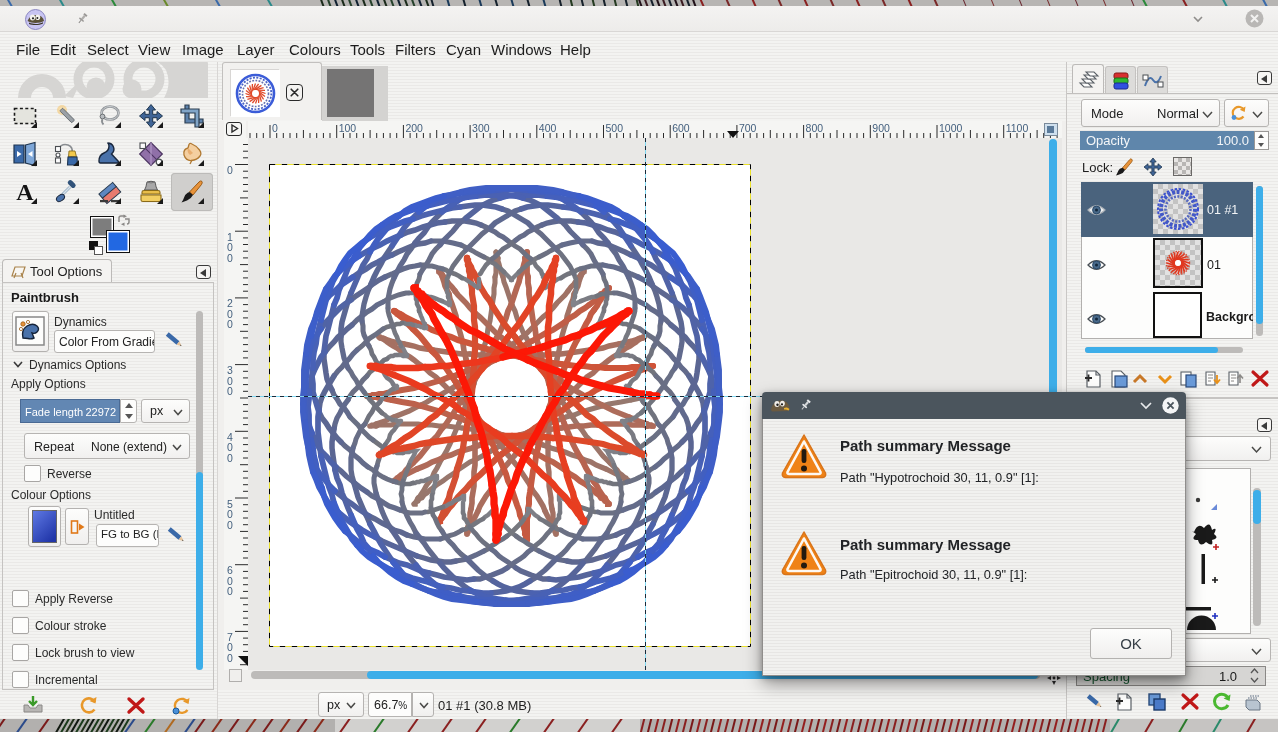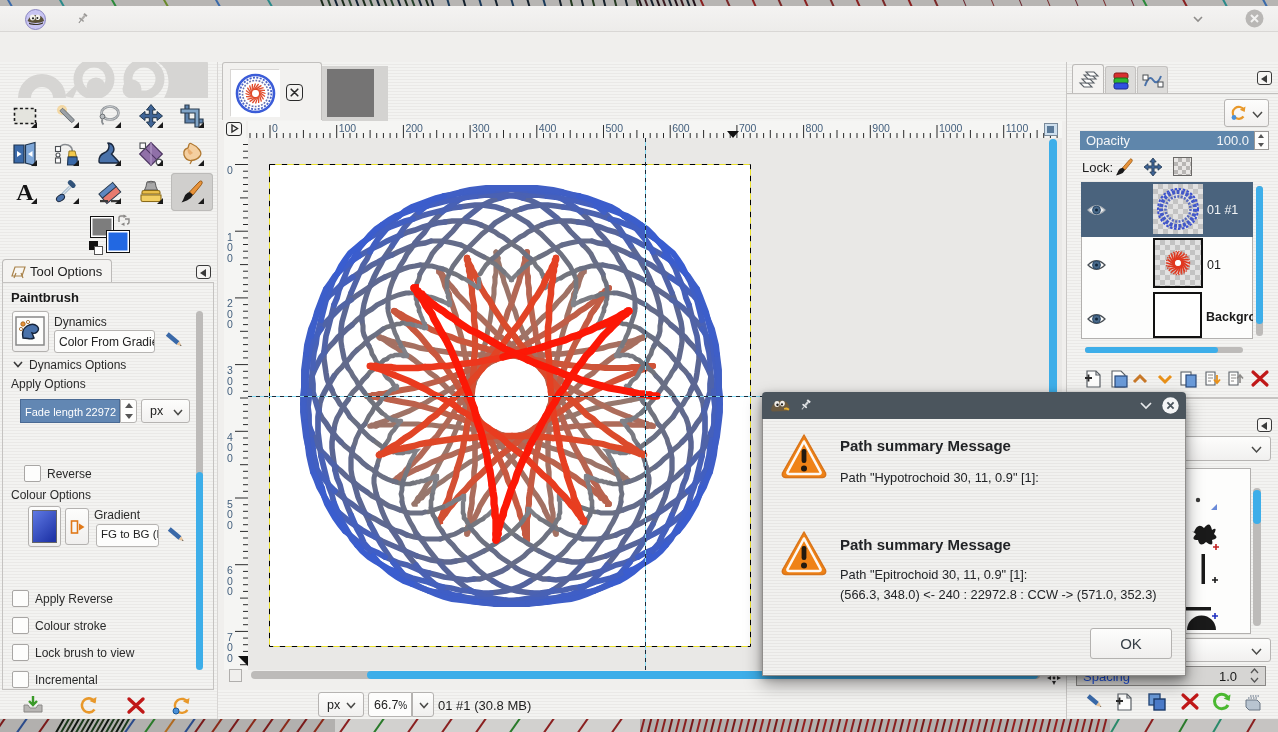--- a/index.html
+++ b/index.html
@@ -230,20 +230,34 @@
         </svg>
       </div>
     <div class="abs" id="tb-close" style="left:1245px;top:3px;width:19px;height:19px">
         <svg width="19" height="19" viewBox="0 0 19 19" style="display:block;">
           <circle cx="9.5" cy="9.5" r="9" fill="#b9b7b5"></circle>
           <path d="M6 6 L13 13 M13 6 L6 13" stroke="#f2f1f0" stroke-width="2"></path>
         </svg>
       </div>
   </div>
 
+  <div class="abs str" style="left:0;top:26px;width:1278px;height:30px;font-size:15px;color:#1c1c1c">
+    <span class="abs" style="left:16px;top:9px">File</span>
+    <span class="abs" style="left:50px;top:9px">Edit</span>
+    <span class="abs" style="left:87px;top:9px">Select</span>
+    <span class="abs" style="left:138px;top:9px">View</span>
+    <span class="abs" style="left:182px;top:9px">Image</span>
+    <span class="abs" style="left:237px;top:9px">Layer</span>
+    <span class="abs" style="left:289px;top:9px">Colours</span>
+    <span class="abs" style="left:350px;top:9px">Tools</span>
+    <span class="abs" style="left:395px;top:9px">Filters</span>
+    <span class="abs" style="left:446px;top:9px">Cyan</span>
+    <span class="abs" style="left:491px;top:9px">Windows</span>
+    <span class="abs" style="left:560px;top:9px">Help</span>
+  </div>
 
   <div class="abs str" id="toolbox" style="left:0;top:56px;width:218px;height:657px;border-right:1px solid #d8d6d4">
     <div class="abs" id="wilber-eyes" style="left:8px;top:0px;width:200px;height:36px">
         <svg width="200" height="36" viewBox="0 0 200 36" style="display:block;">
           <g fill="#d6d5d3">
             <path d="M10 36 A24 24 0 0 1 58 36 L45 36 A11 11 0 0 0 23 36 Z"></path>
             <path d="M56 34 L74 17 L65 36 Z"></path>
             <circle cx="86" cy="17" r="16" fill="none" stroke="#d6d5d3" stroke-width="9"></circle>
             <circle cx="88" cy="25" r="9.5"></circle>
             <circle cx="136" cy="17" r="16" fill="none" stroke="#d6d5d3" stroke-width="9"></circle>
@@ -446,33 +460,42 @@
           <span style="position:absolute;left:4px;bottom:3px;width:0;height:0;border-left:4px solid transparent;border-right:4px solid transparent;border-top:5px solid #555"></span>
         </div>
         <div class="abs combo" style="left:141px;top:140px;width:49px;height:24px">
           <span style="position:absolute;left:8px;top:4px;font-size:12.5px">px</span>
           <span style="position:absolute;right:6px;top:9px">
             <svg width="10" height="7" viewBox="0 0 10 7" style="display:block;">
               <path d="M1 1 L5 5.5 L9 1" stroke="#4a4a48" stroke-width="1.5" fill="none"></path>
             </svg>
           </span>
         </div>
+        <div class="abs combo" style="left:24px;top:174px;width:166px;height:26px">
+          <span style="position:absolute;left:9px;top:5.5px;font-size:12.5px">Repeat</span>
+          <span style="position:absolute;left:66px;top:6px;font-size:12px">None (extend)</span>
+          <span style="position:absolute;right:7px;top:10px">
+            <svg width="10" height="7" viewBox="0 0 10 7" style="display:block;">
+              <path d="M1 1 L5 5.5 L9 1" stroke="#4a4a48" stroke-width="1.5" fill="none"></path>
+            </svg>
+          </span>
+        </div>
         <div class="abs cb" style="left:24px;top:206px"></div>
         <div class="abs lbl" style="left:47px;top:208px">Reverse</div>
         <div class="abs lbl" style="left:11px;top:229px">Colour Options</div>
         <div class="abs btn" style="left:28px;top:247px;width:33px;height:41px;padding:3px">
           <div style="width:25px;height:33px;background:linear-gradient(135deg,#5b75e0 5%,#2035a8 90%);border:1px solid #666"></div>
         </div>
         <div class="abs btn" style="left:65px;top:249px;width:24px;height:37px;padding:9px 4px">
           <svg width="16" height="18" viewBox="0 0 16 18" style="display:block;">
             <rect x="1.5" y="3" width="6" height="12" fill="none" stroke="#e07818" stroke-width="1.6"></rect>
             <path d="M14.5 9 L9 5.5 L9 12.5 Z" fill="#e07818"></path>
           </svg>
         </div>
-        <div class="abs lbl" style="left:94px;top:249px">Gradient</div>
+        <div class="abs lbl" style="left:94px;top:249px">Untitled</div>
         <div class="abs" style="left:96px;top:265px;width:63px;height:23px;background:#fdfdfc;border:1px solid #b6b4b2;border-radius:3px;overflow:hidden">
           <span style="position:absolute;left:4px;top:3px;font-size:11.5px;white-space:nowrap">FG to BG (R</span>
         </div>
         <div class="abs" style="left:164px;top:265px">
           <svg width="24" height="22" viewBox="0 0 24 22" style="display:block;">
             <g transform="rotate(40 12 11)">
               <rect x="3" y="8.5" width="14" height="4.5" fill="#3a69a8"></rect>
               <path d="M17 8.5 L21.5 10.7 L17 13 Z" fill="#e8c49a"></path>
               <path d="M20.2 10.1 L21.5 10.7 L20.2 11.4 Z" fill="#333"></path>
             </g>
@@ -1590,20 +1613,29 @@
               <path d="M3 14 Q7 2 11 8 Q15 14 19 4" fill="none" stroke="#4a72aa" stroke-width="2"></path>
               <rect x="1" y="3" width="5" height="5" fill="#fff" stroke="#4a4e52"></rect>
               <rect x="16" y="10" width="5" height="5" fill="#fff" stroke="#4a4e52"></rect>
             </svg>
           </span>
         </div>
         <div class="abs" style="left:190px;top:9px;width:15px;height:14px;border:1.5px solid #3a3a3a;border-radius:3px;background:#f6f5f3">
           <span style="position:absolute;left:3px;top:2.5px;width:0;height:0;border-top:4px solid transparent;border-bottom:4px solid transparent;border-right:6px solid #3a3a3a"></span>
         </div>
         <div class="abs" style="left:0px;top:31px;width:212px;height:1px;background:#c2c0be"></div>
+        <div class="abs combo" style="left:14px;top:37px;width:139px;height:28px">
+          <span style="position:absolute;left:9px;top:6px;font-size:13px">Mode</span>
+          <span style="position:absolute;left:75px;top:6px;font-size:13px">Normal</span>
+          <span style="position:absolute;right:6px;top:11px">
+            <svg width="11" height="8" viewBox="0 0 11 8" style="display:block;">
+              <path d="M1 1 L5.5 6 L10 1" stroke="#4a4a48" stroke-width="1.5" fill="none"></path>
+            </svg>
+          </span>
+        </div>
         <div class="abs combo" style="left:157px;top:37px;width:45px;height:28px">
           <span style="position:absolute;left:4px;top:4px;width:18px;height:18px">
             <svg width="18" height="18" viewBox="0 0 18 18" style="display:block;">
               <path d="M14.5 12.5 A6 6 0 1 1 15 6" fill="none" stroke="#e8982a" stroke-width="2.2"></path>
               <path d="M16.5 2.5 L15.7 8 L10.8 5.8 Z" fill="#e8982a"></path>
               <circle cx="5" cy="13.5" r="2.4" fill="#4a90d8"></circle>
             </svg>
           </span>
           <span style="position:absolute;right:5px;top:11px">
             <svg width="11" height="8" viewBox="0 0 11 8" style="display:block;">
@@ -1781,21 +1813,21 @@
         <div class="abs" style="left:186px;top:426px;width:8px;height:138px;background:#bdbbb9;border-radius:4px"></div>
         <div class="abs" style="left:186px;top:428px;width:8px;height:34px;background:#3daee9;border-radius:4px"></div>
         <div class="abs combo" style="left:19px;top:576px;width:185px;height:24px">
           <span style="position:absolute;right:8px;top:9px">
             <svg width="11" height="8" viewBox="0 0 11 8" style="display:block;">
               <path d="M1 1 L5.5 6 L10 1" stroke="#4a4a48" stroke-width="1.5" fill="none"></path>
             </svg>
           </span>
         </div>
         <div class="abs" style="left:9px;top:604px;width:190px;height:20px;background:#d6d5d3;border:1px solid #8a8886">
-          <span style="position:absolute;left:6px;top:2px;font-size:13px;color:#1d4ed8">Spacing</span>
+          <span style="position:absolute;left:6px;top:2px;font-size:13px;color:#14532d">Spacing</span>
           <span style="position:absolute;right:28px;top:2px;font-size:13px;color:#1a1a1a">1.0</span>
           <span style="position:absolute;right:6px;top:1px;width:9px;height:6px">
             <svg width="9" height="6" viewBox="0 0 9 6" style="display:block;">
               <path d="M1 5 L4.5 1 L8 5" stroke="#555" stroke-width="1.3" fill="none"></path>
             </svg>
           </span>
           <span style="position:absolute;right:6px;top:10px;width:9px;height:6px">
             <svg width="9" height="6" viewBox="0 0 9 6" style="display:block;">
               <path d="M1 1 L4.5 5 L8 1" stroke="#555" stroke-width="1.3" fill="none"></path>
             </svg>
@@ -1892,16 +1924,15 @@
     <div class="abs" id="warn2" style="left:17px;top:110px;width:48px;height:49px">
         <svg width="48" height="49" viewBox="0 0 48 49" style="display:block;">
           <path d="M24 3 L45.5 41 Q46.5 45 42.5 45.5 L5.5 45.5 Q1.5 45 2.5 41 Z" fill="#ef8216" stroke="#d8741a" stroke-width="1.5" stroke-linejoin="round"></path>
           <path d="M24 9.5 L40.5 40 Q41 42 38.8 42 L9.2 42 Q7 42 7.5 40 Z" fill="none" stroke="#fdf8f2" stroke-width="2.6" stroke-linejoin="round"></path>
           <rect x="21.6" y="17" width="4.8" height="14" rx="2.2" fill="#231a10"></rect>
           <circle cx="24" cy="36.5" r="3" fill="#231a10"></circle>
         </svg>
       </div>
     <div class="abs ink" style="left:77px;top:117px;font-size:15px;font-weight:bold">Path summary Message</div>
     <div class="abs ink" style="left:77px;top:148px;font-size:12.8px">Path "Epitrochoid 30, 11, 0.9" [1]:</div>
-    <div class="abs ink" style="left:77px;top:168px;font-size:12.8px">(566.3, 348.0) &lt;- 240 : 22972.8 : CCW -&gt; (571.0, 352.3)</div>
     <div class="abs btn" style="left:327px;top:209px;width:82px;height:31px;text-align:center;font-size:15px;color:#384048;line-height:29px">OK</div>
   </div>
 </div>
 
 </body></html>

